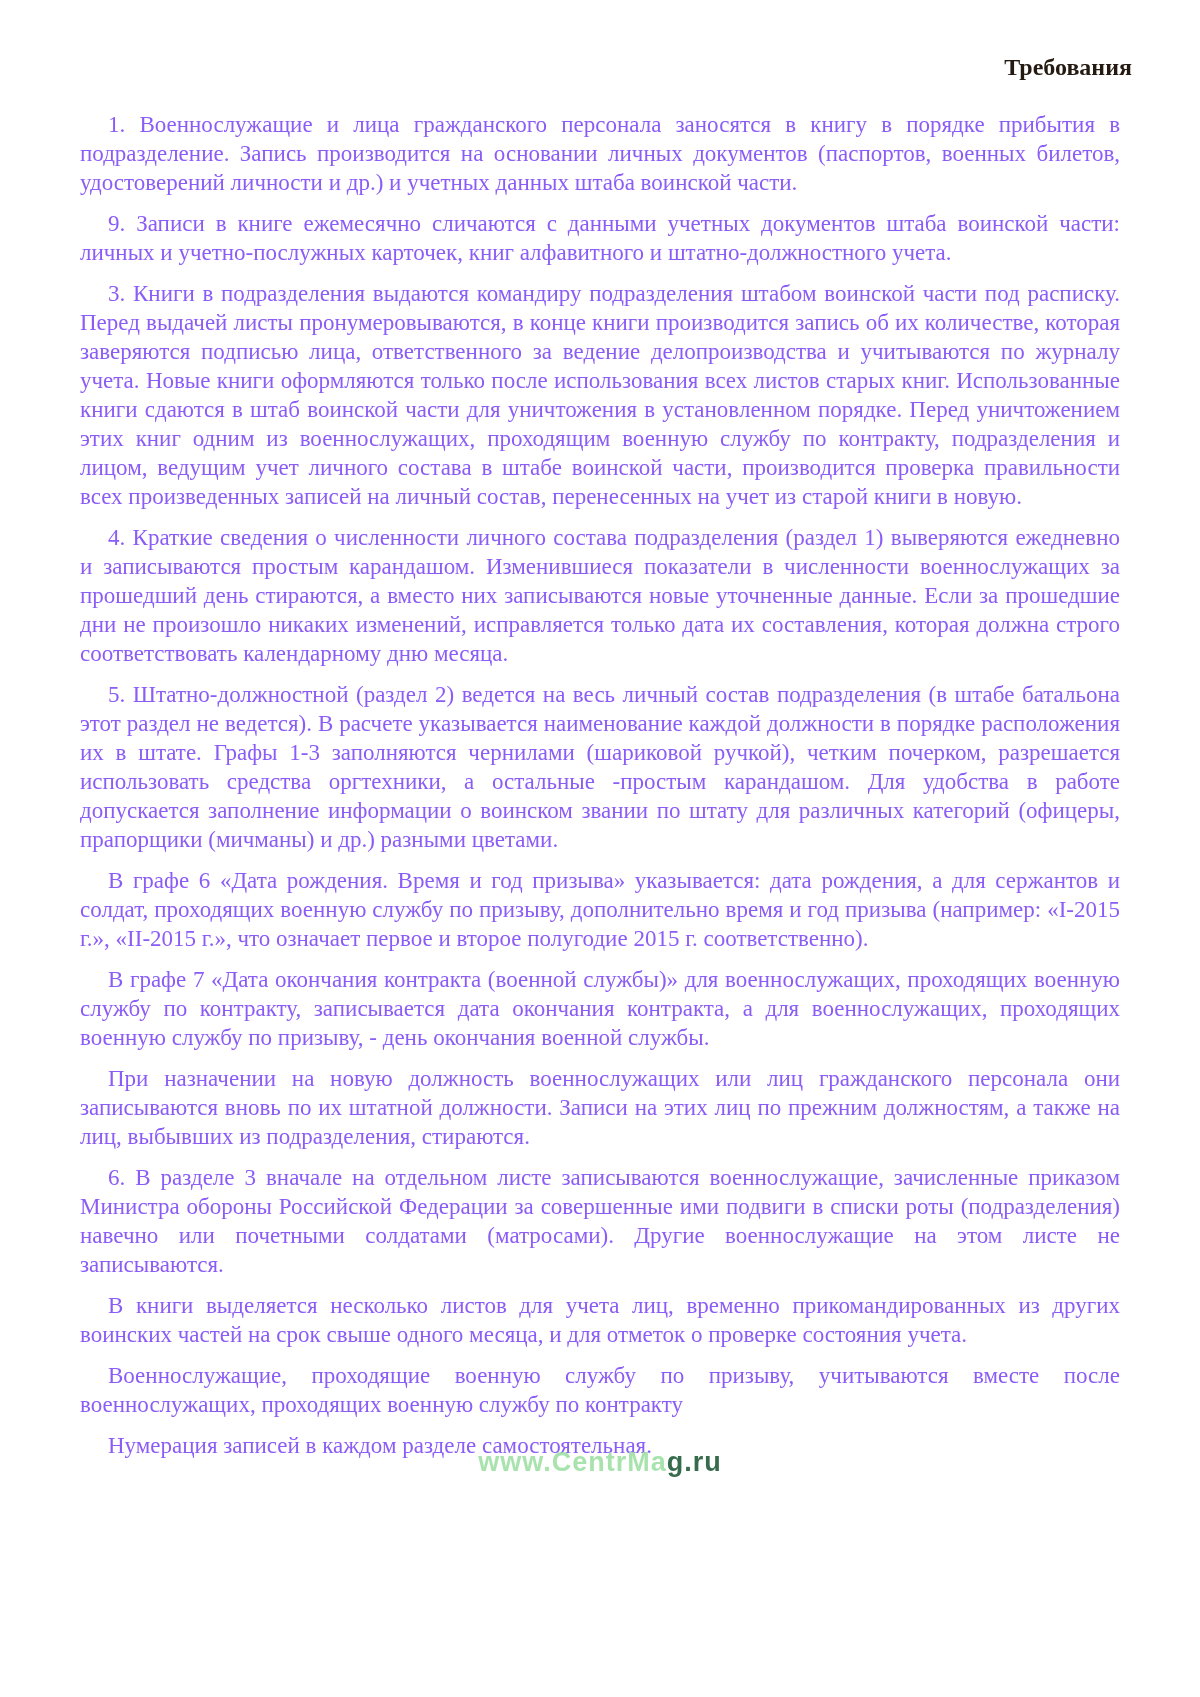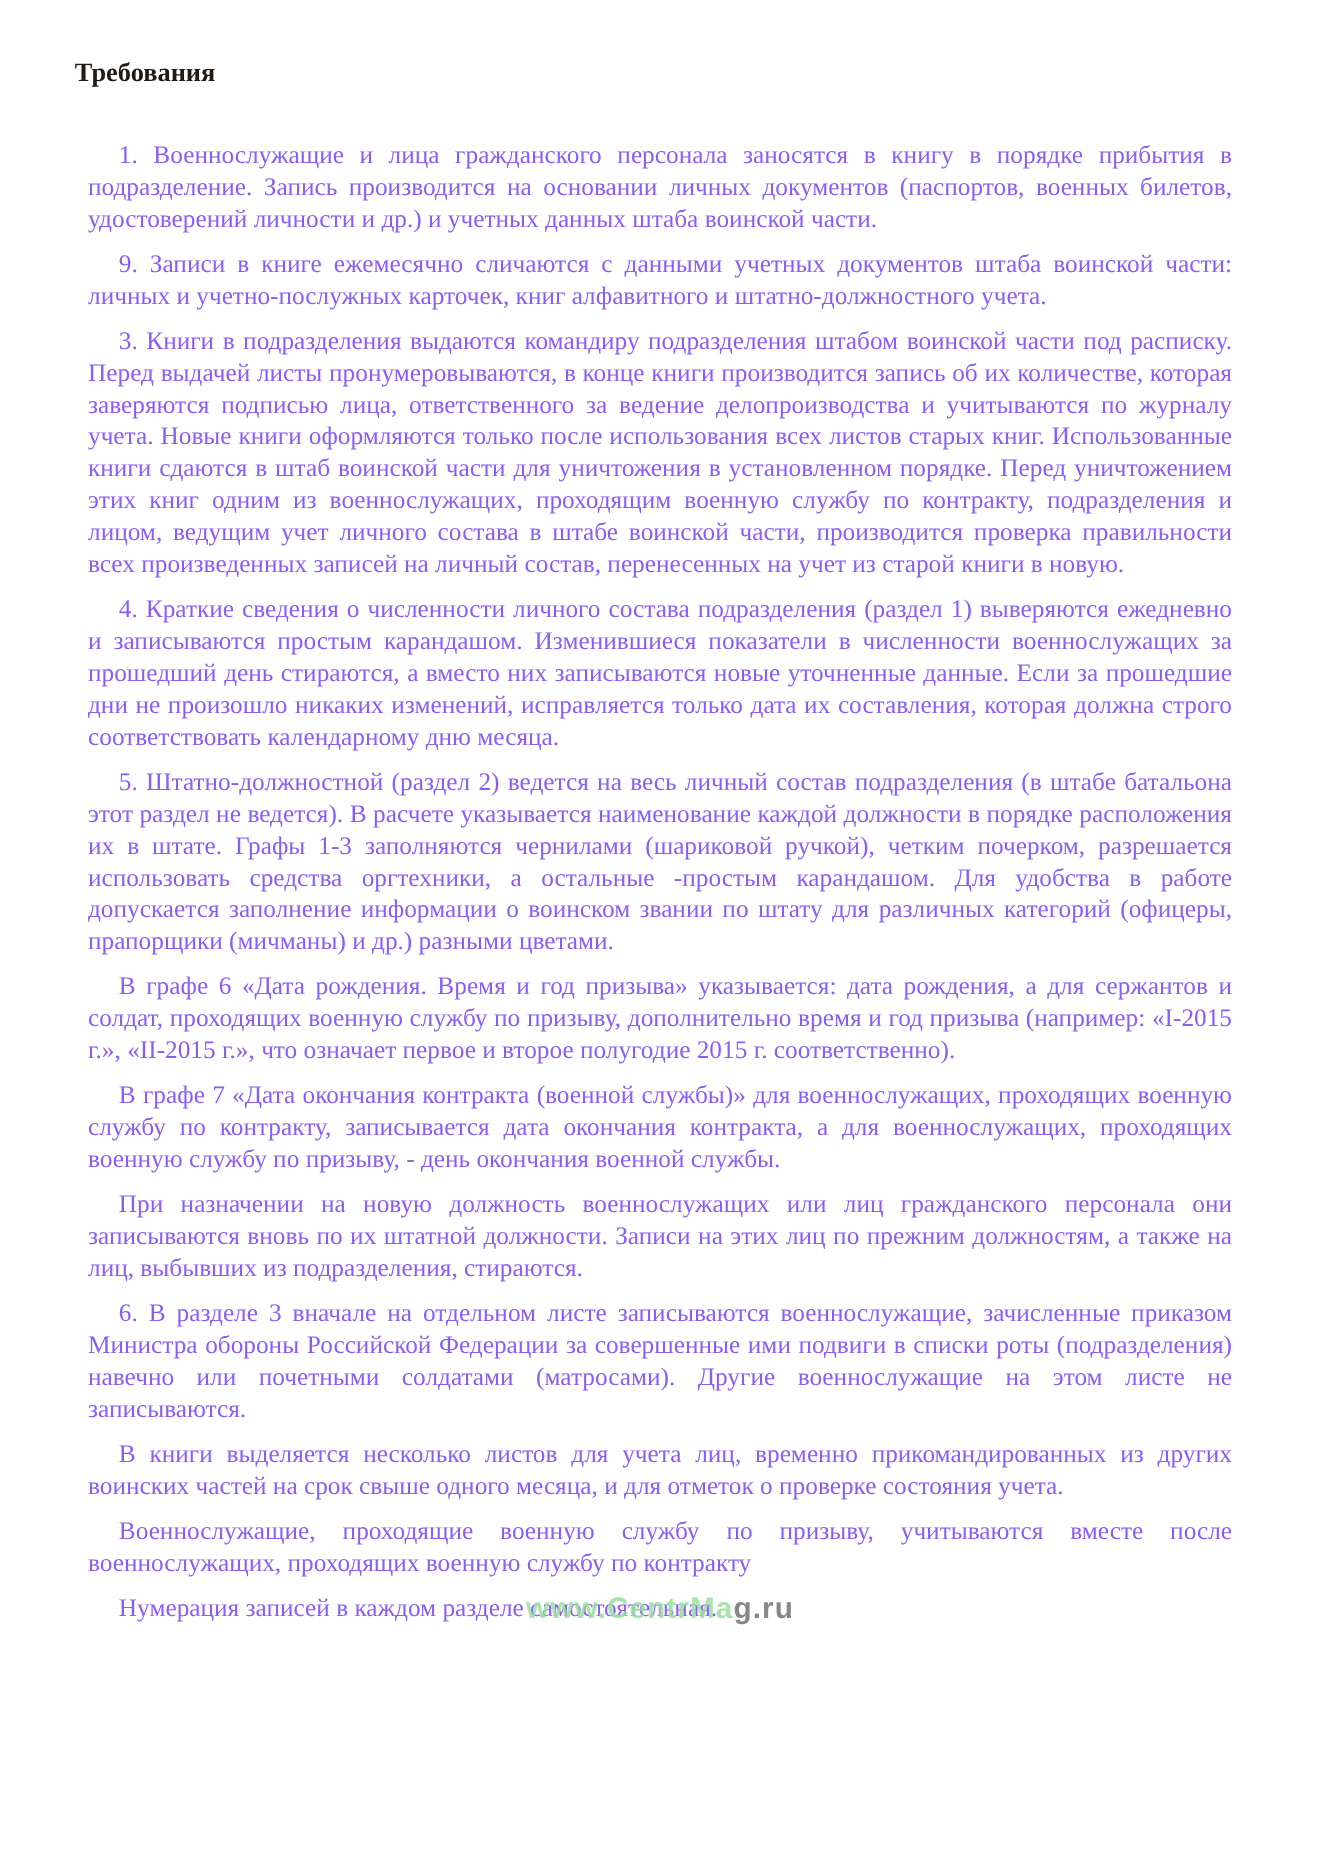--- a/index.html
+++ b/index.html
@@ -16,25 +16,25 @@
     color: #271d14;
     overflow: hidden;
   }
   .content {
     position: absolute;
     left: 68px;
     top: 52px;
     width: 1064px;
   }
   .title-block {
-    text-align: left;
+    text-align: right;
     font-weight: bold;
     font-size: 24px;
     line-height: 30px;
-    margin-bottom: 44px;
+    margin-bottom: 28px;
     color: #241a11;
   }
   .para {
     margin: 12px;
     font-size: 23px;
     line-height: 29px;
     text-align: justify;
     text-indent: 28px;
     color: #8b5cf6;
   }
@@ -76,14 +76,14 @@
     <p class="para">В графе 6 «Дата рождения. Время и год призыва» указывается: дата рождения, а для сержантов и солдат, проходящих военную службу по призыву, дополнительно время и год призыва (например: «I-2015 г.», «II-2015 г.», что означает первое и второе полугодие 2015 г. соответственно).</p>
     <p class="para">В графе 7 «Дата окончания контракта (военной службы)» для военнослужащих, проходящих военную службу по контракту, записывается дата окончания контракта, а для военнослужащих, проходящих военную службу по призыву, - день окончания военной службы.</p>
     <p class="para">При назначении на новую должность военнослужащих или лиц гражданского персонала они записываются вновь по их штатной должности. Записи на этих лиц по прежним должностям, а также на лиц, выбывших из подразделения, стираются.</p>
     <p class="para">6. В разделе 3 вначале на отдельном листе записываются военнослужащие, зачисленные приказом Министра обороны Российской Федерации за совершенные ими подвиги в списки роты (подразделения) навечно или почетными солдатами (матросами). Другие военнослужащие на этом листе не записываются.</p>
     <p class="para">В книги выделяется несколько листов для учета лиц, временно прикомандированных из других воинских частей на срок свыше одного месяца, и для отметок о проверке состояния учета.</p>
     <p class="para">Военнослужащие, проходящие военную службу по призыву, учитываются вместе после военнослужащих, проходящих военную службу по контракту</p>
     <p class="para">Нумерация записей в каждом разделе самостоятельная.</p>
 
   </div>
 
-  <div class="watermark"><span style="color: rgb(154, 223, 159);">www.CentrMa</span><span style="color: #737373;">g.ru</span></div>
+  <div class="watermark"><span style="color: rgb(154, 223, 159);">www.CentrMa</span><span style="color: #14532d;">g.ru</span></div>
 </div>
 
 </body></html>

